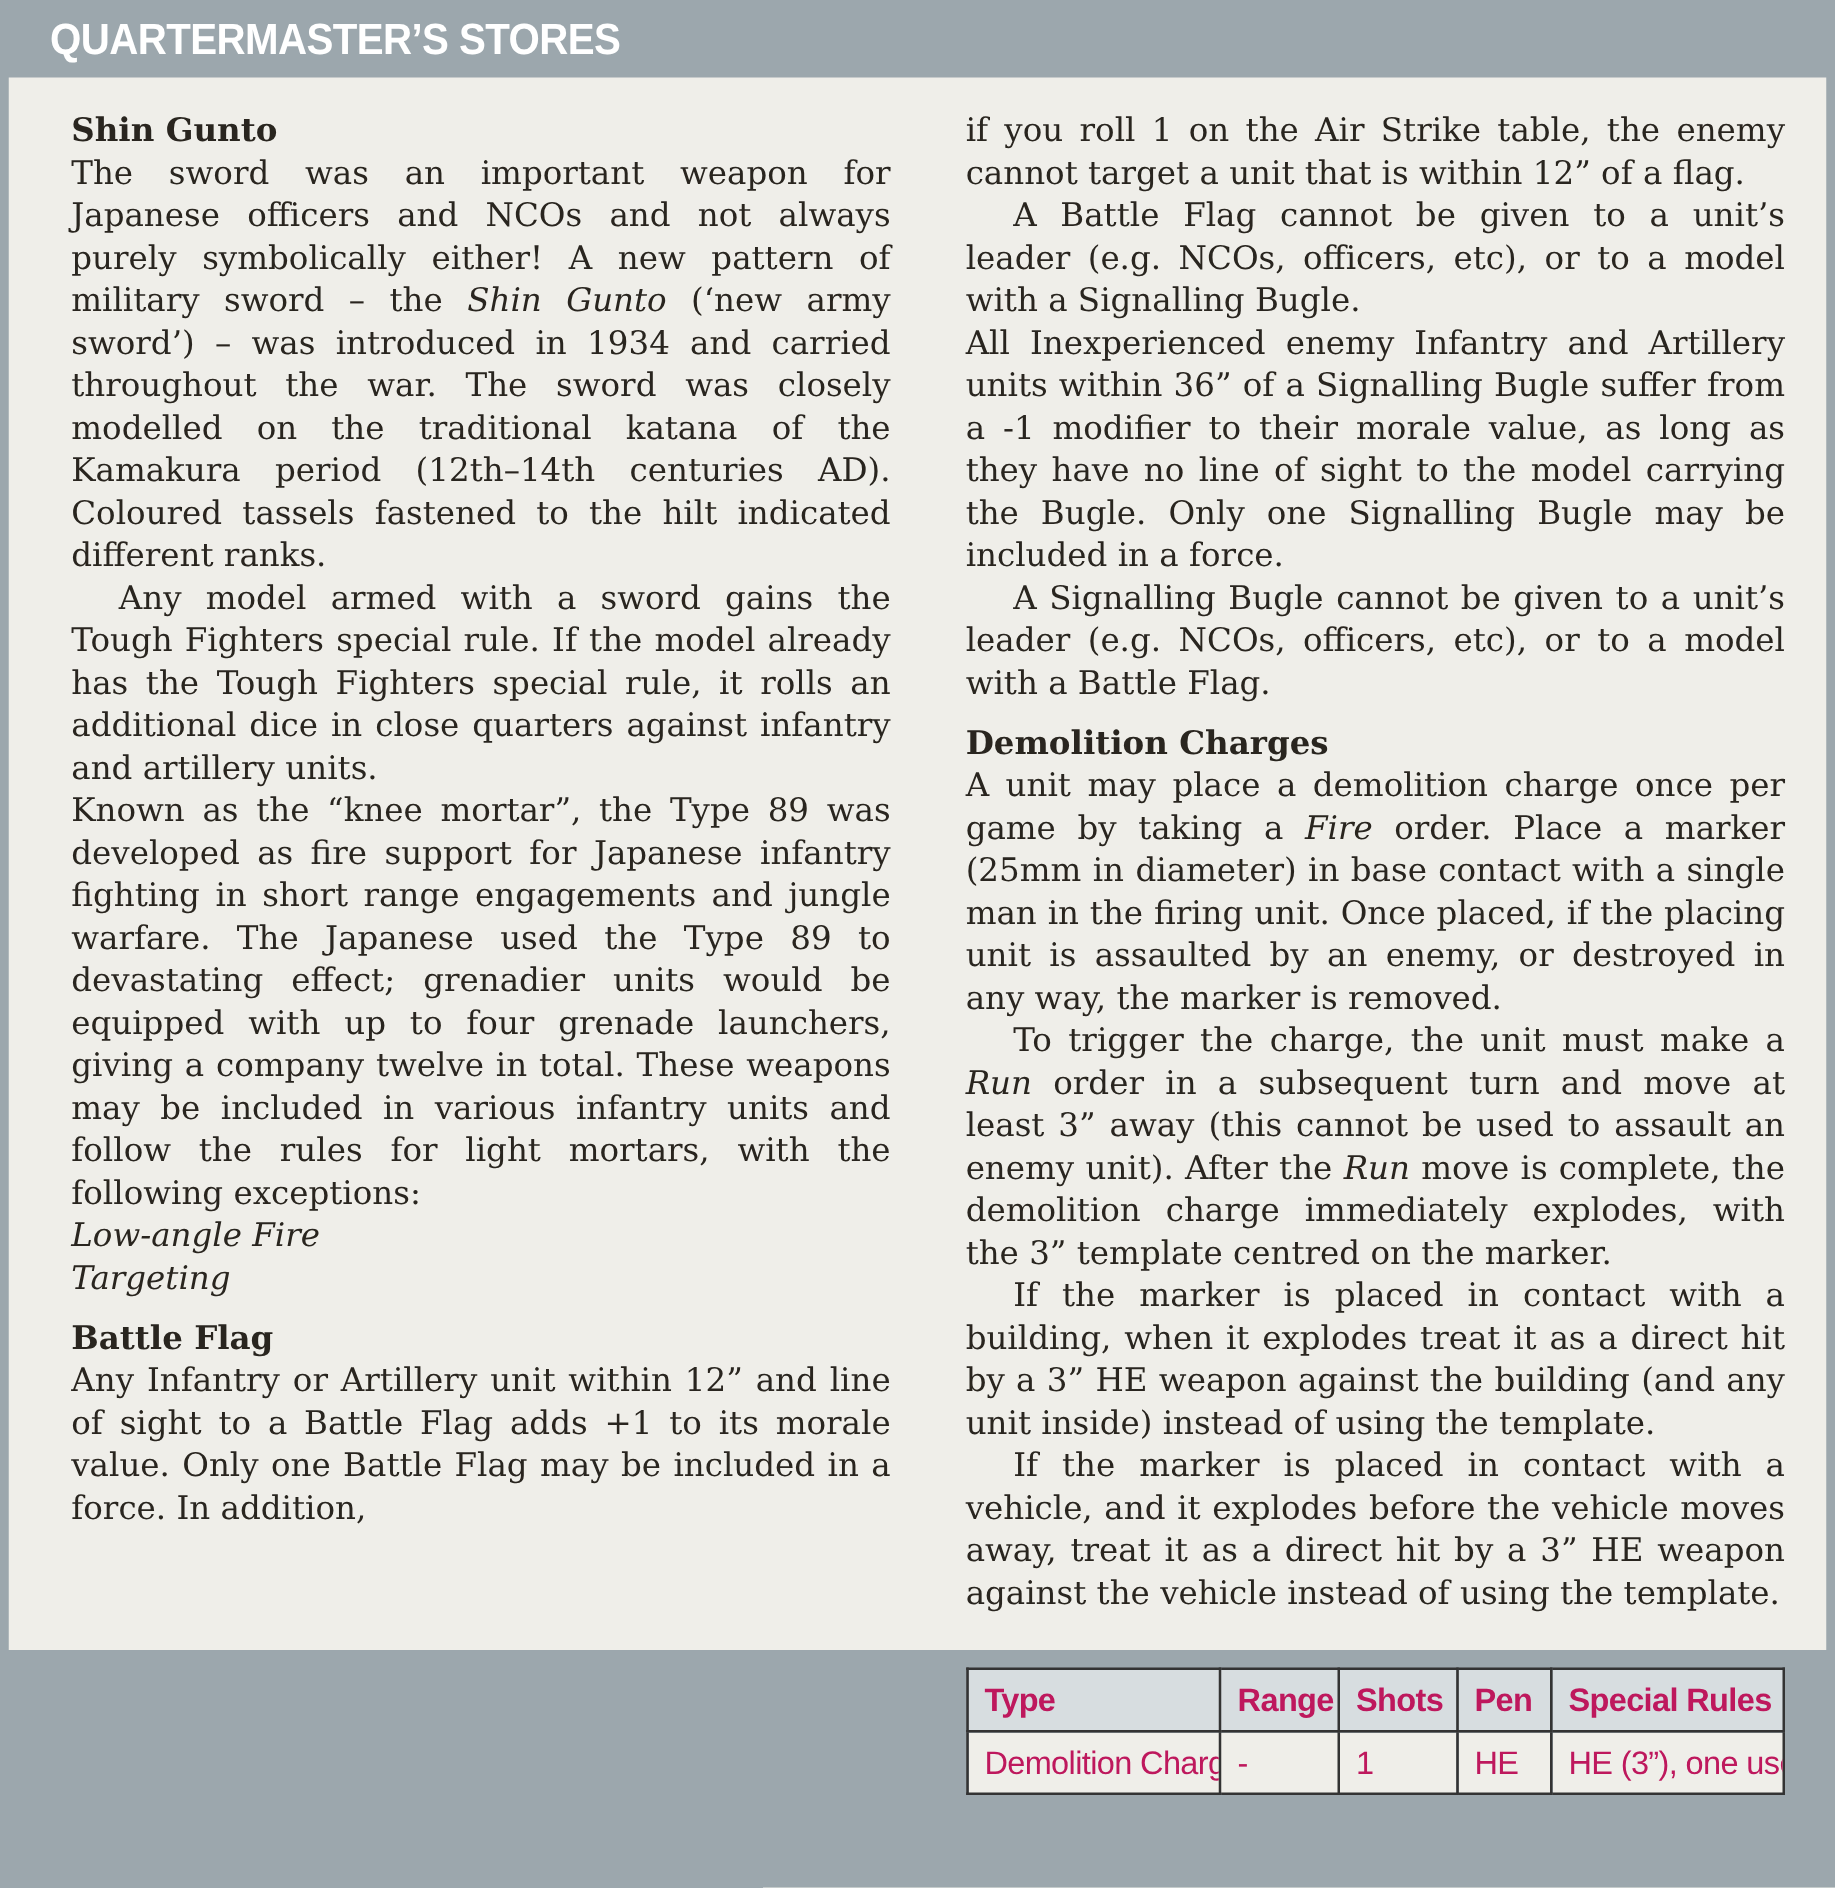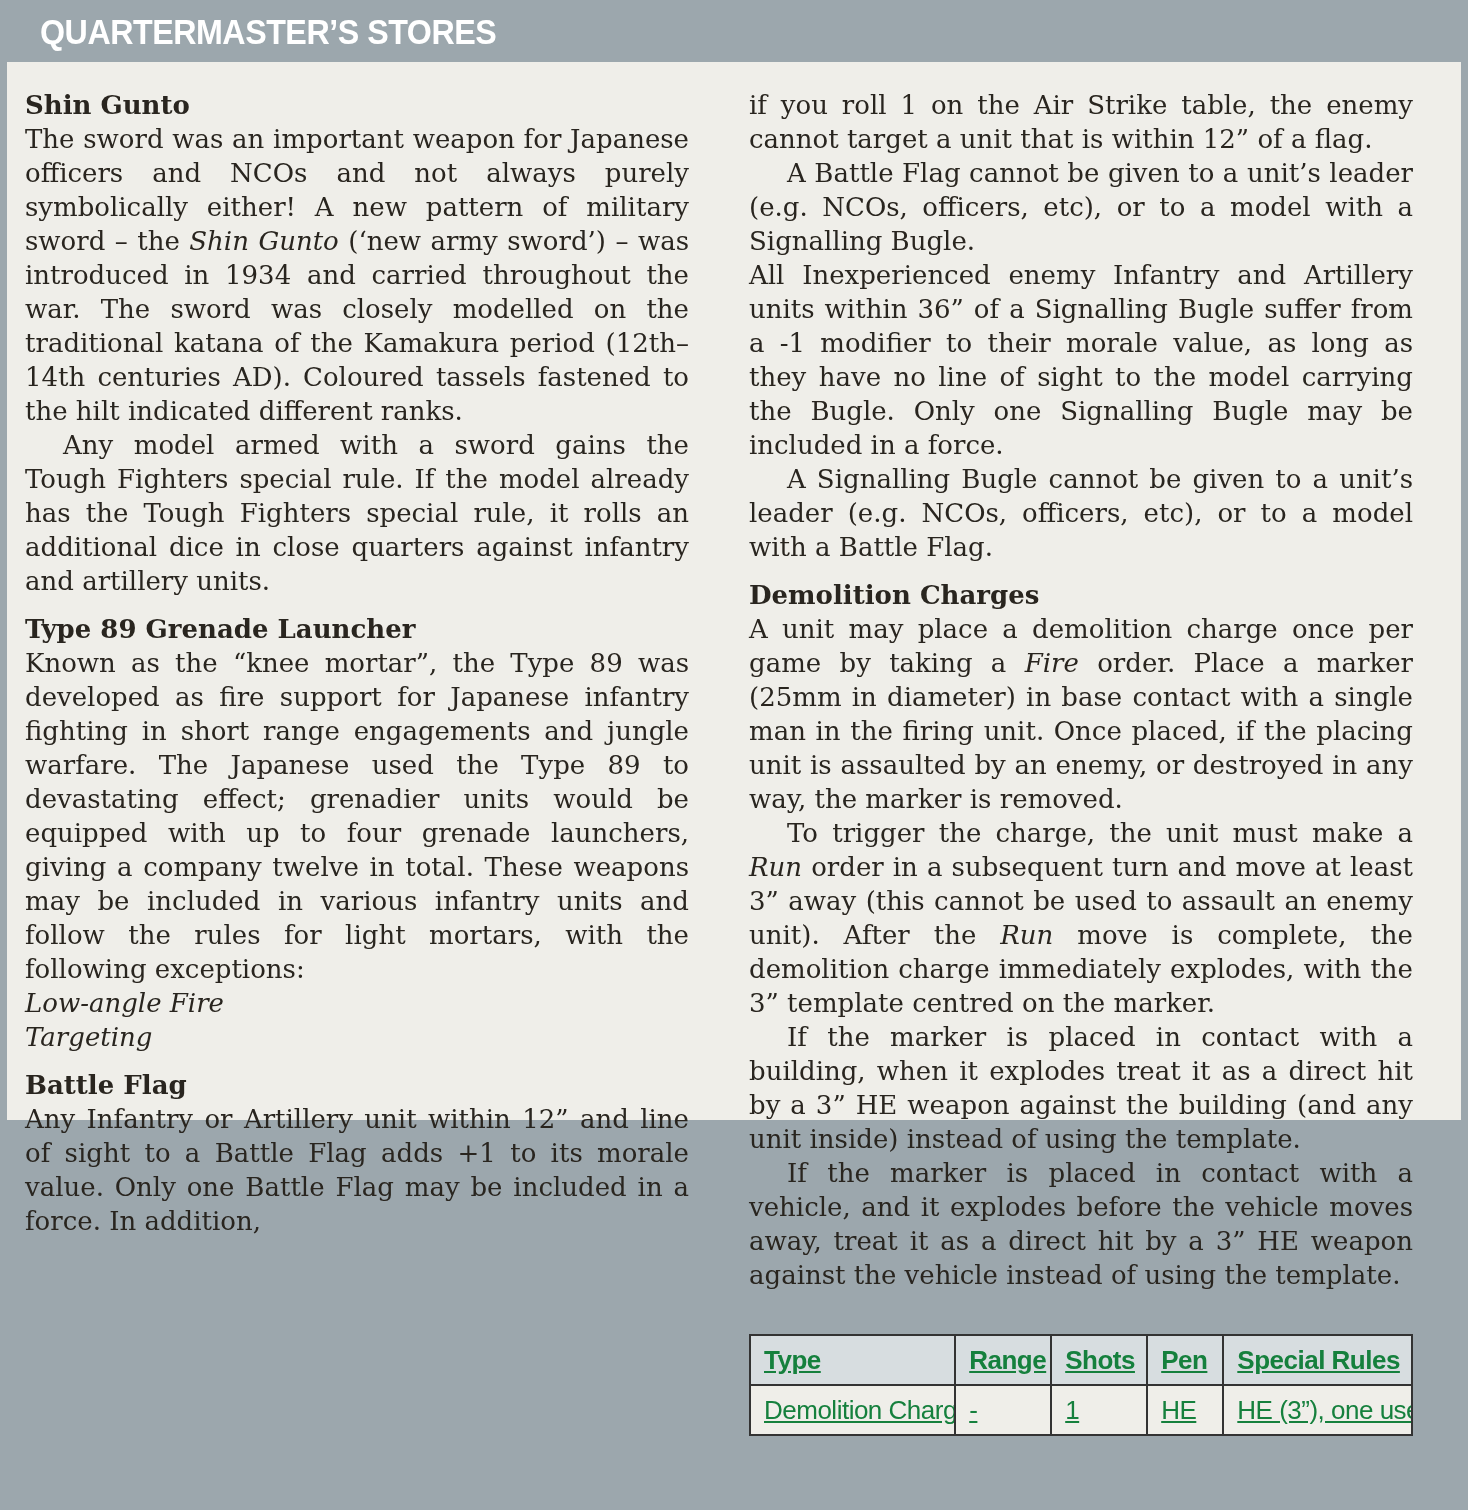--- a/index.html
+++ b/index.html
@@ -19,24 +19,24 @@
     color:#ffffff;
     font-family:"Liberation Sans",sans-serif;
     font-weight:bold;
     font-size:35px;
     letter-spacing:-0.5px;
     transform:scaleX(0.92);
     transform-origin:left center;
     white-space:nowrap;
   }
   .panel{
-    position:absolute;left:7px;top:62px;width:1454px;height:1058px;
+    position:absolute;left:7px;top:62px;width:1454px;height:1258px;
     background:#efeee9;
     box-sizing:border-box;
-    padding:26px 33px 0 18px;
+    padding:26px 33px 0 50px;
   }
   .content{
     display:flex;
     gap:60px;
   }
   .col{
     width:664px;
     font-size:26px;
     line-height:34px;
     text-align:justify;
@@ -48,23 +48,22 @@
   .blk.para{margin:0;}
   .blk.para.indent{text-indent:38px;}
   .col > .blk:first-child{margin-top:0;}
   em{font-style:italic;}
 
   table.stats{
     margin-top:42px;
     width:100%;
     border-collapse:collapse;
     font-family:"Liberation Sans",sans-serif;
-    color:#15803d;
+    color:#be185d;
     table-layout:fixed;
-    text-decoration:underline;
   }
   table.stats th, table.stats td{
     border:2px solid #333333;
     padding:7px 13px;
     font-size:26px;
     text-align:left;
     overflow:hidden;
     white-space:nowrap;
   }
   table.stats th{
@@ -89,21 +88,20 @@
 <div class="top-bar">
   <div class="page-title">QUARTERMASTER’S STORES</div>
 </div>
 
 <div class="panel">
   <div class="content">
     <div class="col">
         <h3 class="blk heading"><span>Shin Gunto</span></h3>
         <p class="blk para"><span>The sword was an important weapon for Japanese officers and NCOs and not always purely symbolically either! A new pattern of military sword – the </span><em>Shin Gunto</em><span> (‘new army sword’) – was introduced in 1934 and carried throughout the war. The sword was closely modelled on the traditional katana of the Kamakura period (12th–14th centuries AD). Coloured tassels fastened to the hilt indicated different ranks.</span></p>
         <p class="blk para indent"><span>Any model armed with a sword gains the Tough Fighters special rule. If the model already has the Tough Fighters special rule, it rolls an additional dice in close quarters against infantry and artillery units.</span></p>
-        <h3 class="blk heading"><span>Type 89 Grenade Launcher</span></h3>
         <p class="blk para"><span>Known as the “knee mortar”, the Type 89 was developed as fire support for Japanese infantry fighting in short range engagements and jungle warfare. The Japanese used the Type 89 to devastating effect; grenadier units would be equipped with up to four grenade launchers, giving a company twelve in total. These weapons may be included in various infantry units and follow the rules for light mortars, with the following exceptions:</span></p>
         <h4 class="blk subheading"><span>Low-angle Fire</span></h4>
         <h4 class="blk subheading"><span>Targeting</span></h4>
         <h3 class="blk heading"><span>Battle Flag</span></h3>
         <p class="blk para"><span>Any Infantry or Artillery unit within 12” and line of sight to a Battle Flag adds +1 to its morale value. Only one Battle Flag may be included in a force. In addition,</span></p>
       </div>
     <div class="col">
 
     <p class="blk para"><span>if you roll 1 on the Air Strike table, the enemy cannot target a unit that is within 12” of a flag.</span></p>
         <p class="blk para indent"><span>A Battle Flag cannot be given to a unit’s leader (e.g. NCOs, officers, etc), or to a model with a Signalling Bugle.</span></p>

